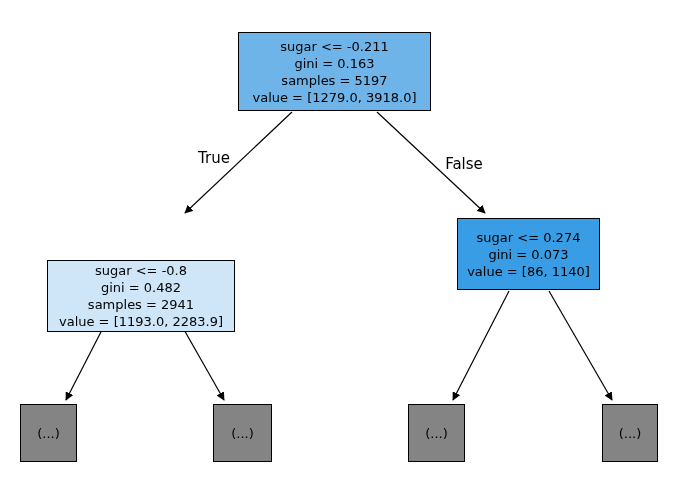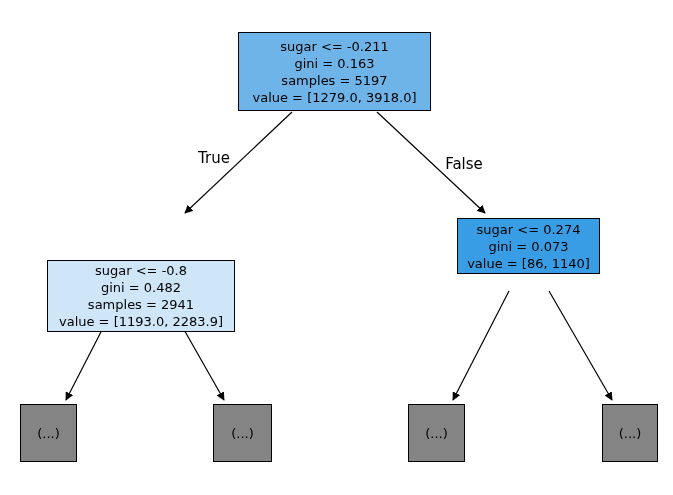--- a/index.html
+++ b/index.html
@@ -31,21 +31,21 @@
     flex-direction: column;
     justify-content: center;
     align-items: center;
     text-align: center;
     font-size: 13px;
     line-height: 17px;
     white-space: nowrap;
   }
   .node-root  { left: 238px; top: 32px;  width: 193px; height: 79px; }
   .node-left  { left: 47px;  top: 218px; width: 188px; height: 72px; margin-top: 42px; }
-  .node-right { left: 457px; top: 218px; width: 143px; height: 56px; }
+  .node-right { left: 457px; top: 218px; width: 143px; height: 72px; }
   .leaf {
     position: absolute;
     box-sizing: border-box;
     border: 1.2px solid #000000;
     display: flex;
     justify-content: center;
     align-items: center;
     font-size: 13px;
     top: 404px;
     height: 58px;

